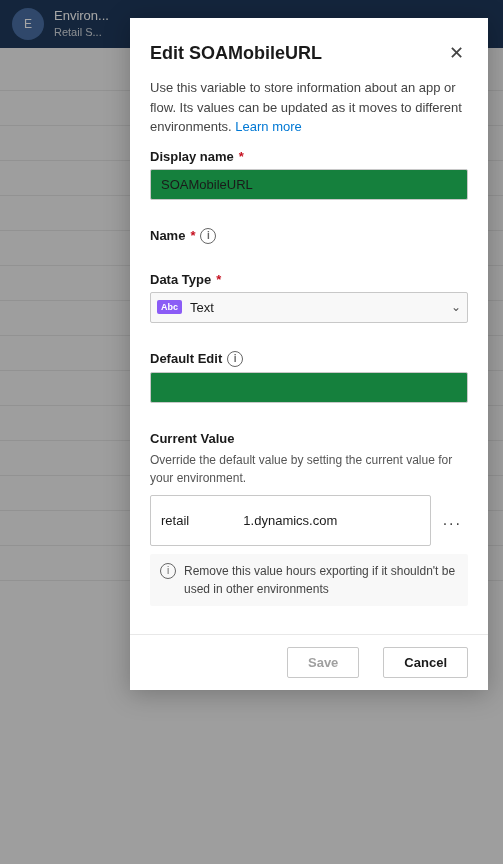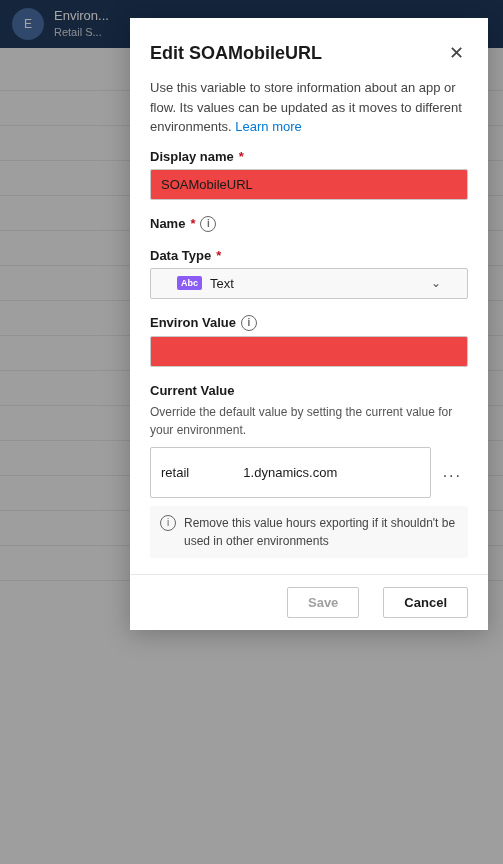--- a/index.html
+++ b/index.html
@@ -112,21 +112,21 @@
       text-decoration: none;
     }
 
     .modal-body {
       padding: 0 20px;
       flex: 1;
       overflow-y: auto;
     }
 
     .field-group {
-      margin-bottom: 16px;
+      margin-bottom: 28px;
     }
     .field-label {
       font-size: 13px;
       font-weight: 600;
       color: #1a1a1a;
       margin-bottom: 5px;
       display: flex;
       align-items: center;
       gap: 5px;
     }
@@ -147,33 +147,33 @@
       font-style: normal;
     }
 
     .field-input {
       width: 100%;
       padding: 7px 10px;
       border: 1px solid #c8c8c8;
       border-radius: 2px;
       font-size: 13px;
       color: #1a1a1a;
-      background: #ef4444;
+      background: #15803d;
       outline: none;
     }
     .field-input.readonly {
       background: #f0f0f0;
       color: #555;
       cursor: default;
     }
 
     
     .dropdown-field {
       width: 100%;
-      padding: 7px 26px;
+      padding: 7px 6px;
       border: 1px solid #c8c8c8;
       border-radius: 2px;
       font-size: 13px;
       color: #1a1a1a;
       background: #fff;
       display: flex;
       align-items: center;
       justify-content: space-between;
       cursor: pointer;
       background: #f8f8f8;
@@ -400,21 +400,21 @@
         <div class="dropdown-left">
           <span class="type-icon">Abc</span>
           <span>Text</span>
         </div>
         <span class="chevron-down">⌄</span>
       </div>
     </div>
 
     <div class="field-group">
       <div class="field-label">
-        <span>Environ Value</span>
+        <span>Default Edit</span>
         <span class="info-icon">i</span>
       </div>
       <input class="field-input" type="text" style="">
     </div>
 
     <div class="field-group">
       <div class="section-label">Current Value</div>
       <div class="section-desc">Override the default value by setting the current value for your environment.</div>
       <div class="current-value-row">
         <input class="current-value-input" type="text" id="current-val-input" value="retail               1.dynamics.com" style="font-size: 13px;">

